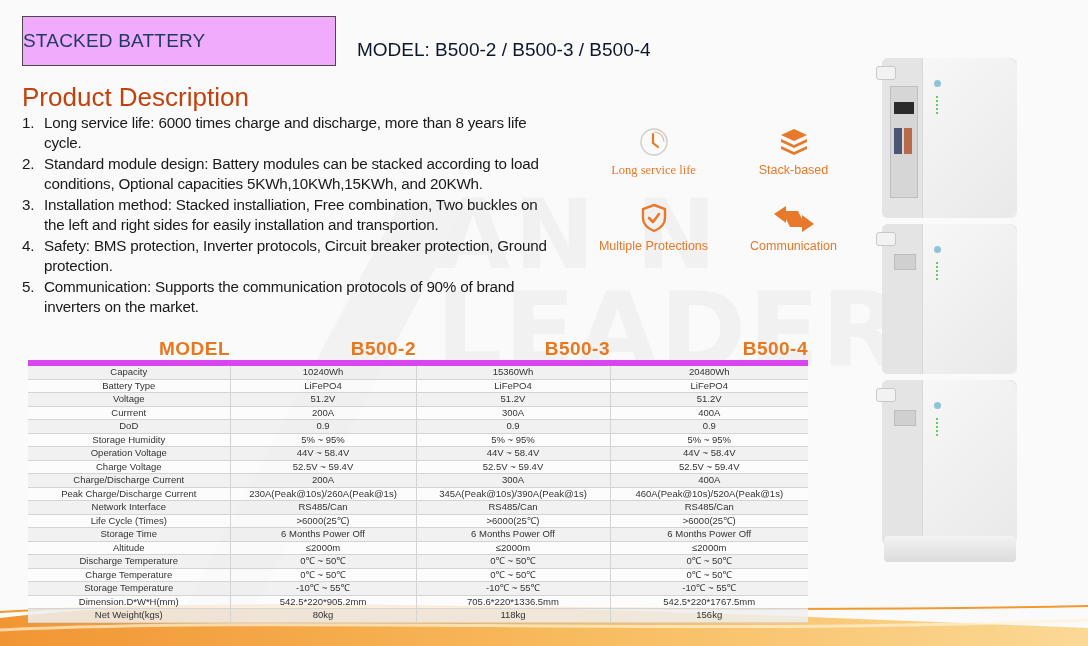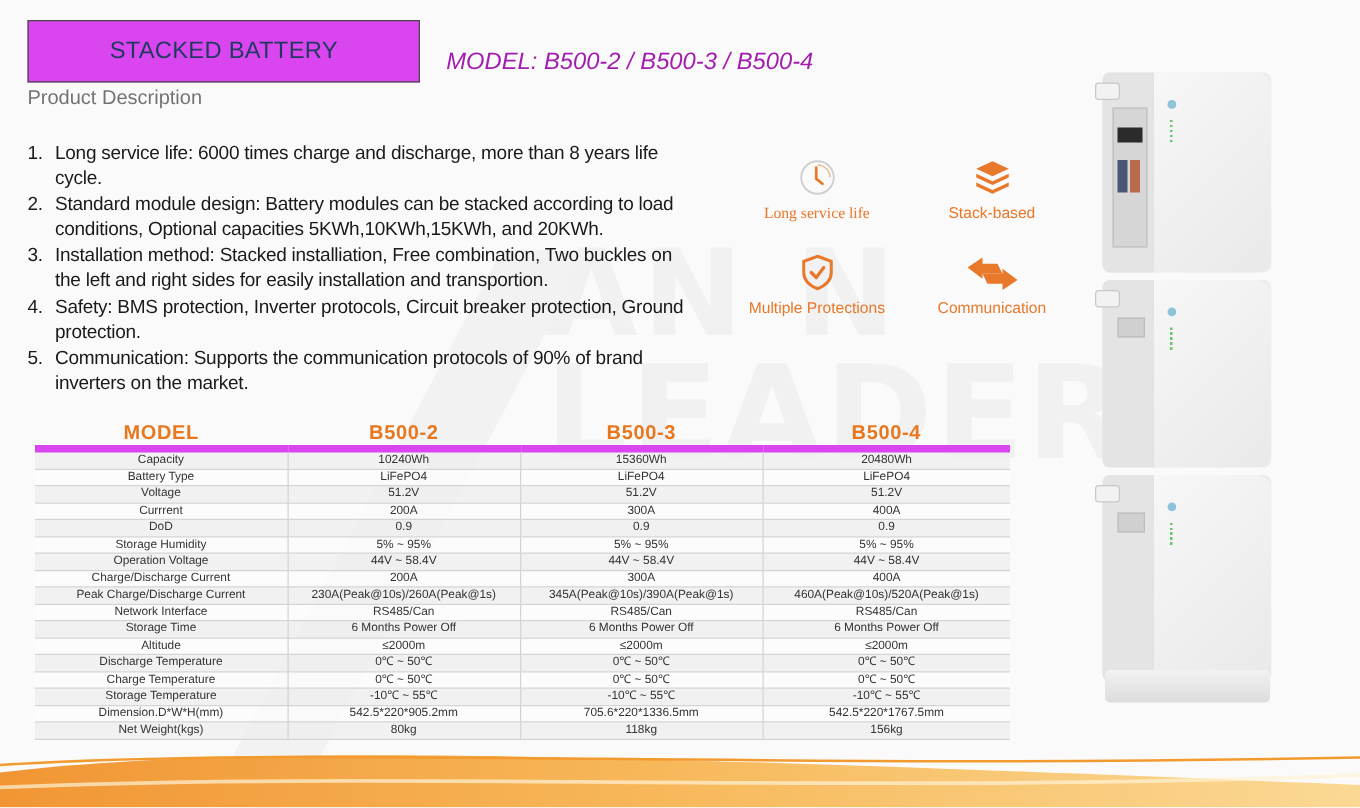--- a/index.html
+++ b/index.html
@@ -4,36 +4,36 @@
 <style>
   * { margin:0; padding:0; box-sizing:border-box; }
   html, body { width:1088px; height:646px; overflow:hidden; background:#fafafa; }
   body { position:relative; font-family:"Liberation Sans", sans-serif; color:#1e1e1e; }
 
   .watermark { position:absolute; left:436px; top:190px; font-family:"DejaVu Sans", sans-serif; font-weight:bold; color:#f1f1f1; line-height:0.95; z-index:0; pointer-events:none; }
   .watermark .w1 { font-size:96px; letter-spacing:4px; }
   .watermark .w2 { font-size:104px; letter-spacing:2px; }
   .wm-slash { position:absolute; left:290px; top:200px; width:70px; height:420px; background:#f2f2f2; transform:skewX(-28deg); z-index:0; }
 
-  .title-box { position:absolute; left:22px; top:16px; width:314px; height:50px; border:1.5px solid #4a4a4a; background:#d946ef; display:flex; align-items:center; justify-content:center; z-index:2; }
+  .title-box { position:absolute; left:22px; top:16px; width:314px; height:50px; border:1.5px solid #4a4a4a; background:#f0abfc; display:flex; align-items:center; justify-content:flex-start; z-index:2; }
   .title-box span { font-size:19px; color:#1f3a5f; letter-spacing:0.2px; }
-  .model-line { position:absolute; left:357px; top:39px; font-size:19px; font-style:italic; color:#a21caf; z-index:2; }
-
-  .pd-heading { position:absolute; left:22px; top:70px; font-size:16px; color:#737373; z-index:2; }
+  .model-line { position:absolute; left:357px; top:39px; font-size:19px; color:#0f172a; z-index:2; }
+
+  .pd-heading { position:absolute; left:22px; top:82px; font-size:26px; color:#c2410c; z-index:2; }
   .desc-list { position:absolute; left:22px; top:113px; width:540px; list-style:none; z-index:2; }
   .desc-list li { display:flex; font-size:15.2px; line-height:19.5px; color:#1a1a1a; margin-bottom:2px; letter-spacing:-0.2px; }
   .desc-list li .num { width:22px; flex:none; }
 
   .features { position:absolute; left:586px; top:125px; width:270px; height:130px; z-index:2; }
   .feat { position:absolute; width:135px; text-align:center; color:#e8782a; font-size:12.5px; }
   .feat .ic { height:32px; display:flex; align-items:flex-end; justify-content:center; margin-bottom:6px; }
   .f1 { left:0; top:0;font-family:Liberation Serif, serif; } .f2 { left:140px; top:0; } .f3 { left:0; top:76px; } .f4 { left:140px; top:76px; }
 
   .spec-table { position:absolute; left:28px; top:338px; width:780px; border-collapse:collapse; z-index:2; font-size:9.5px; color:#333; }
-  .spec-table th { color:#e8781f; font-size:16px; font-weight:bold; height:16px; letter-spacing:0.5px; }
+  .spec-table th { color:#e8781f; font-size:19px; font-weight:bold; height:16px; letter-spacing:0.5px;text-align:right; }
   .spec-table td { height:13.5px; text-align:center; border-bottom:1px solid #d4d4d4; border-right:1px solid #d4d4d4; padding:0; line-height:12.5px; }
   .spec-table td:last-child { border-right:none;margin-left:31px; }
   .spec-table tbody tr:nth-child(odd) td { background:rgba(238,238,238,0.85); }
   .spec-table tbody tr:nth-child(even) td { background:rgba(252,252,252,0.85); }
   .spec-table tr:first-child td { border-top:6px solid #d946ef; }
   .c0 { width:202px; } .c1 { width:186px; } .c2 { width:194px; } .c3 { width:198px; }
 
   .battery { position:absolute; left:872px; top:58px; width:150px; height:510px; z-index:1; }
   .module { position:absolute; left:10px; width:135px; background:#ececec; border-radius:6px; }
   .module .front { position:absolute; left:40px; top:0; right:0; bottom:0; background:linear-gradient(135deg,#f7f7f7,#e9e9e9); border-radius:0 12px 12px 0; border-left:1px solid #d8d8d8; }
@@ -176,36 +176,48 @@
         <td>5% ~ 95%</td>
         <td>5% ~ 95%</td>
       </tr>
       <tr>
         <td>Operation Voltage</td>
         <td>44V ~ 58.4V</td>
         <td>44V ~ 58.4V</td>
         <td>44V ~ 58.4V</td>
       </tr>
       <tr>
+        <td>Charge Voltage</td>
+        <td>52.5V ~ 59.4V</td>
+        <td>52.5V ~ 59.4V</td>
+        <td>52.5V ~ 59.4V</td>
+      </tr>
+      <tr>
         <td>Charge/Discharge Current</td>
         <td>200A</td>
         <td>300A</td>
         <td>400A</td>
       </tr>
       <tr>
         <td>Peak Charge/Discharge Current</td>
         <td>230A(Peak@10s)/260A(Peak@1s)</td>
         <td>345A(Peak@10s)/390A(Peak@1s)</td>
         <td>460A(Peak@10s)/520A(Peak@1s)</td>
       </tr>
       <tr>
         <td>Network Interface</td>
         <td>RS485/Can</td>
         <td>RS485/Can</td>
         <td>RS485/Can</td>
+      </tr>
+      <tr>
+        <td>Life Cycle (Times)</td>
+        <td>&gt;6000(25℃)</td>
+        <td>&gt;6000(25℃)</td>
+        <td>&gt;6000(25℃)</td>
       </tr>
       <tr>
         <td>Storage Time</td>
         <td>6 Months Power Off</td>
         <td>6 Months Power Off</td>
         <td>6 Months Power Off</td>
       </tr>
       <tr>
         <td>Altitude</td>
         <td>≤2000m</td>

